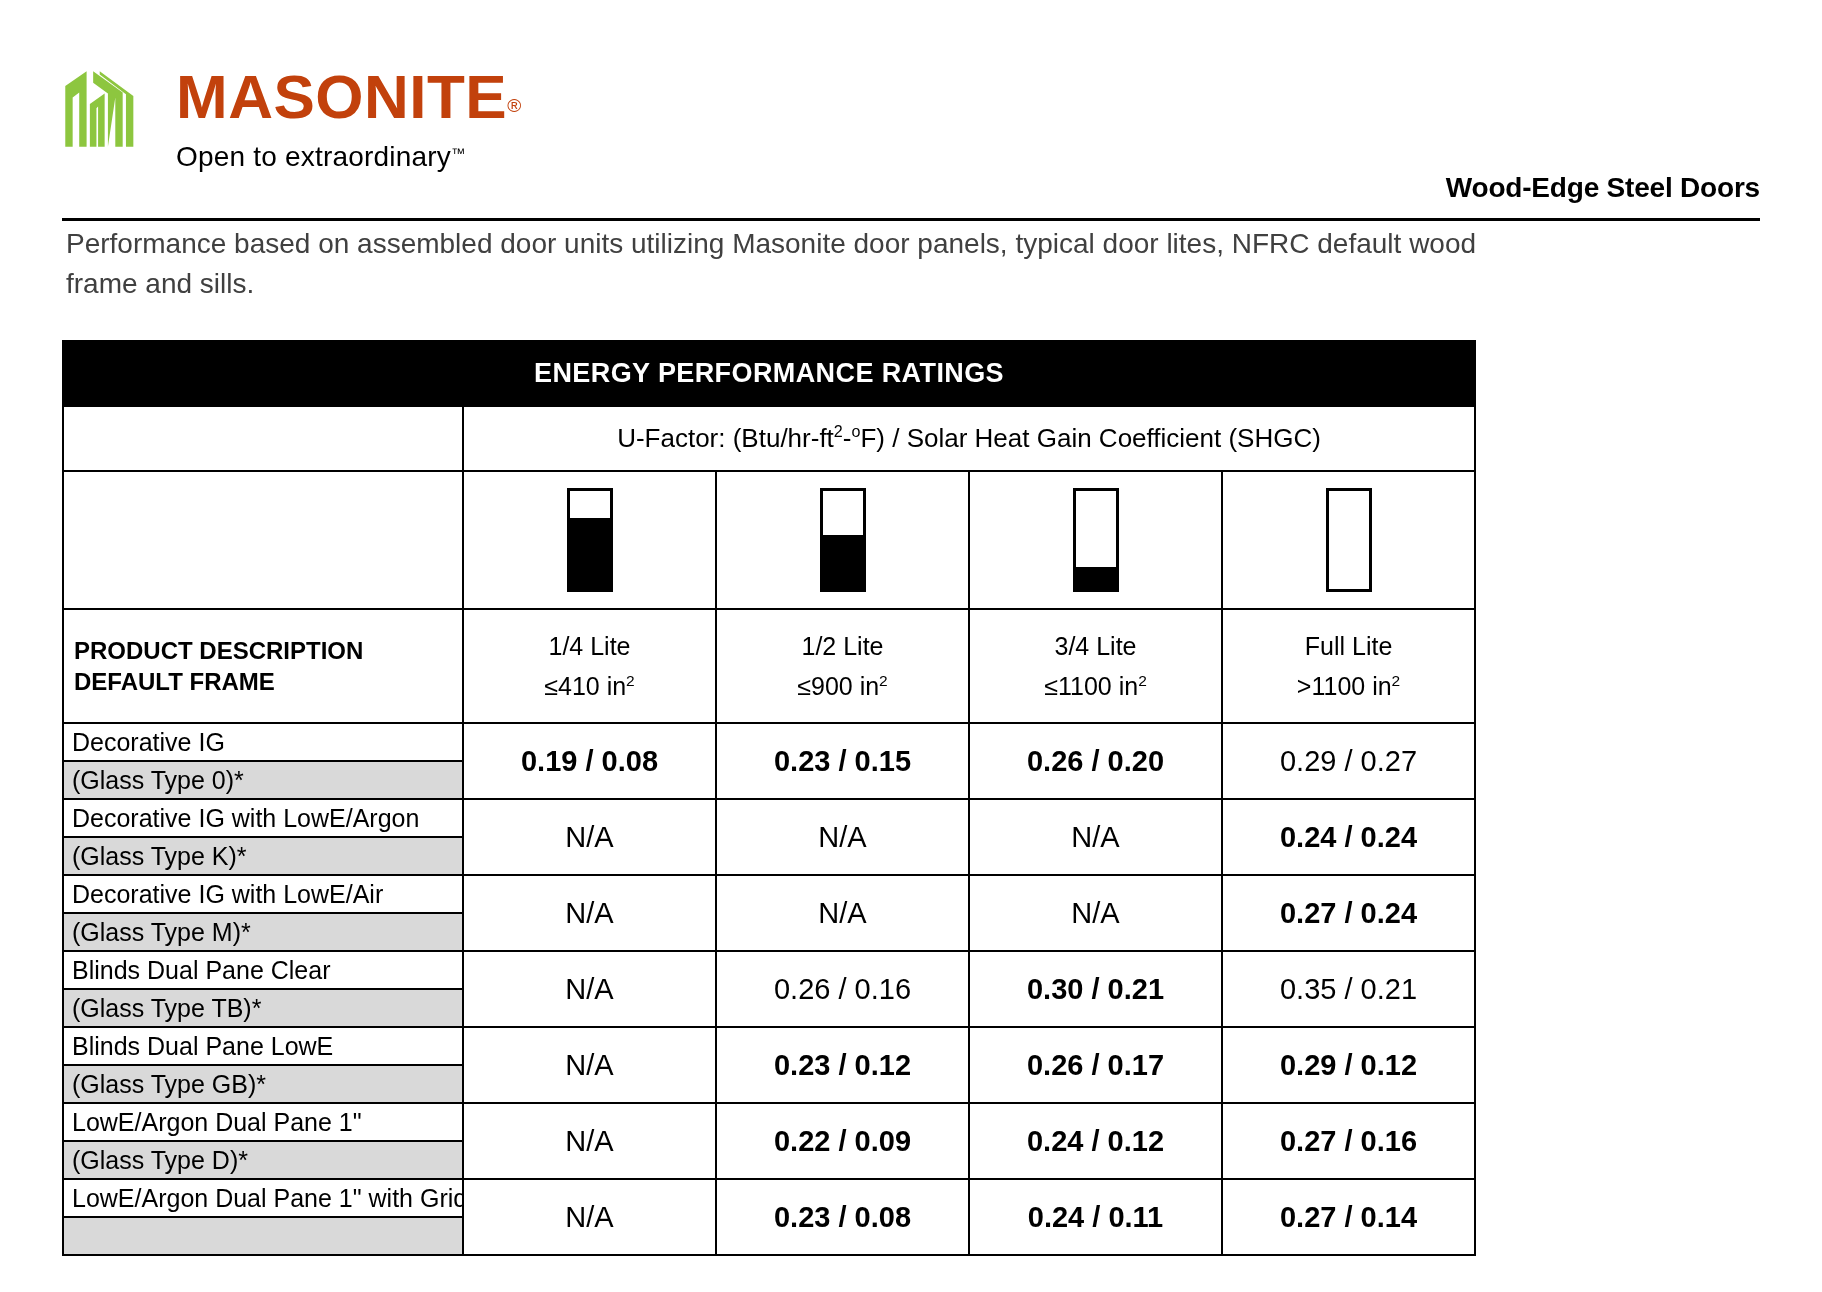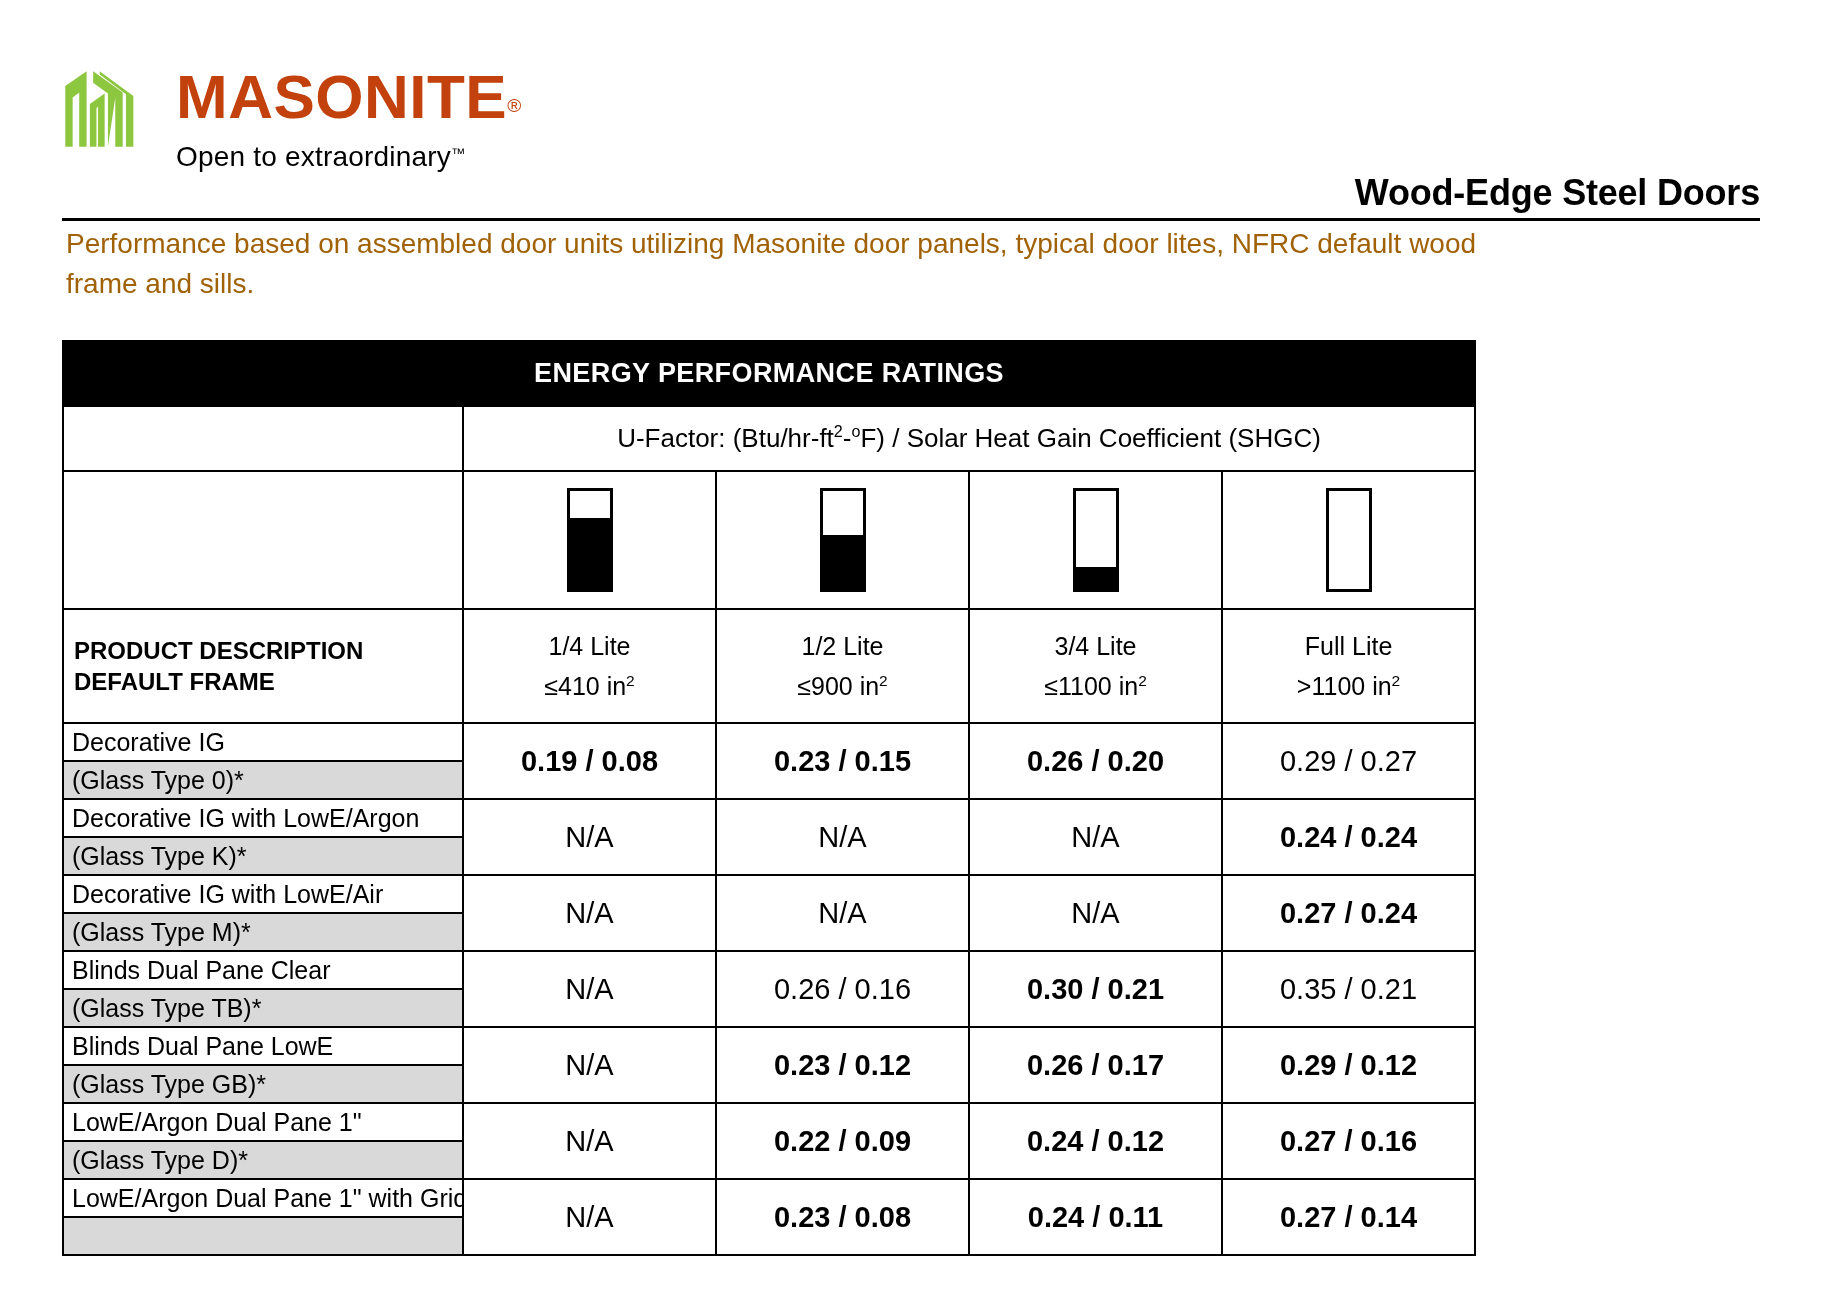--- a/index.html
+++ b/index.html
@@ -62,21 +62,21 @@
   }
   .logo-tagline .tm {
     font-size: 14px;
     vertical-align: 8px;
   }
 
   .doc-title {
     position: absolute;
     right: 62px;
     top: 172px;
-    font-size: 36px;
+    font-size: 28px;
     font-weight: bold;
     color: #000;
     white-space: nowrap;
     letter-spacing: -0.2px;
   }
 
   .rule {
     position: absolute;
     left: 62px;
     right: 62px;
@@ -84,21 +84,21 @@
     border-top: 3px solid #000;
   }
 
   .intro {
     position: absolute;
     left: 66px;
     right: 330px;
     top: 224px;
     font-size: 28px;
     line-height: 1.44;
-    color: #a16207;
+    color: #404040;
   }
 
   
   .table-wrap {
     position: absolute;
     left: 62px;
     top: 340px;
     width: 1414px;
   }
   table.perf {

